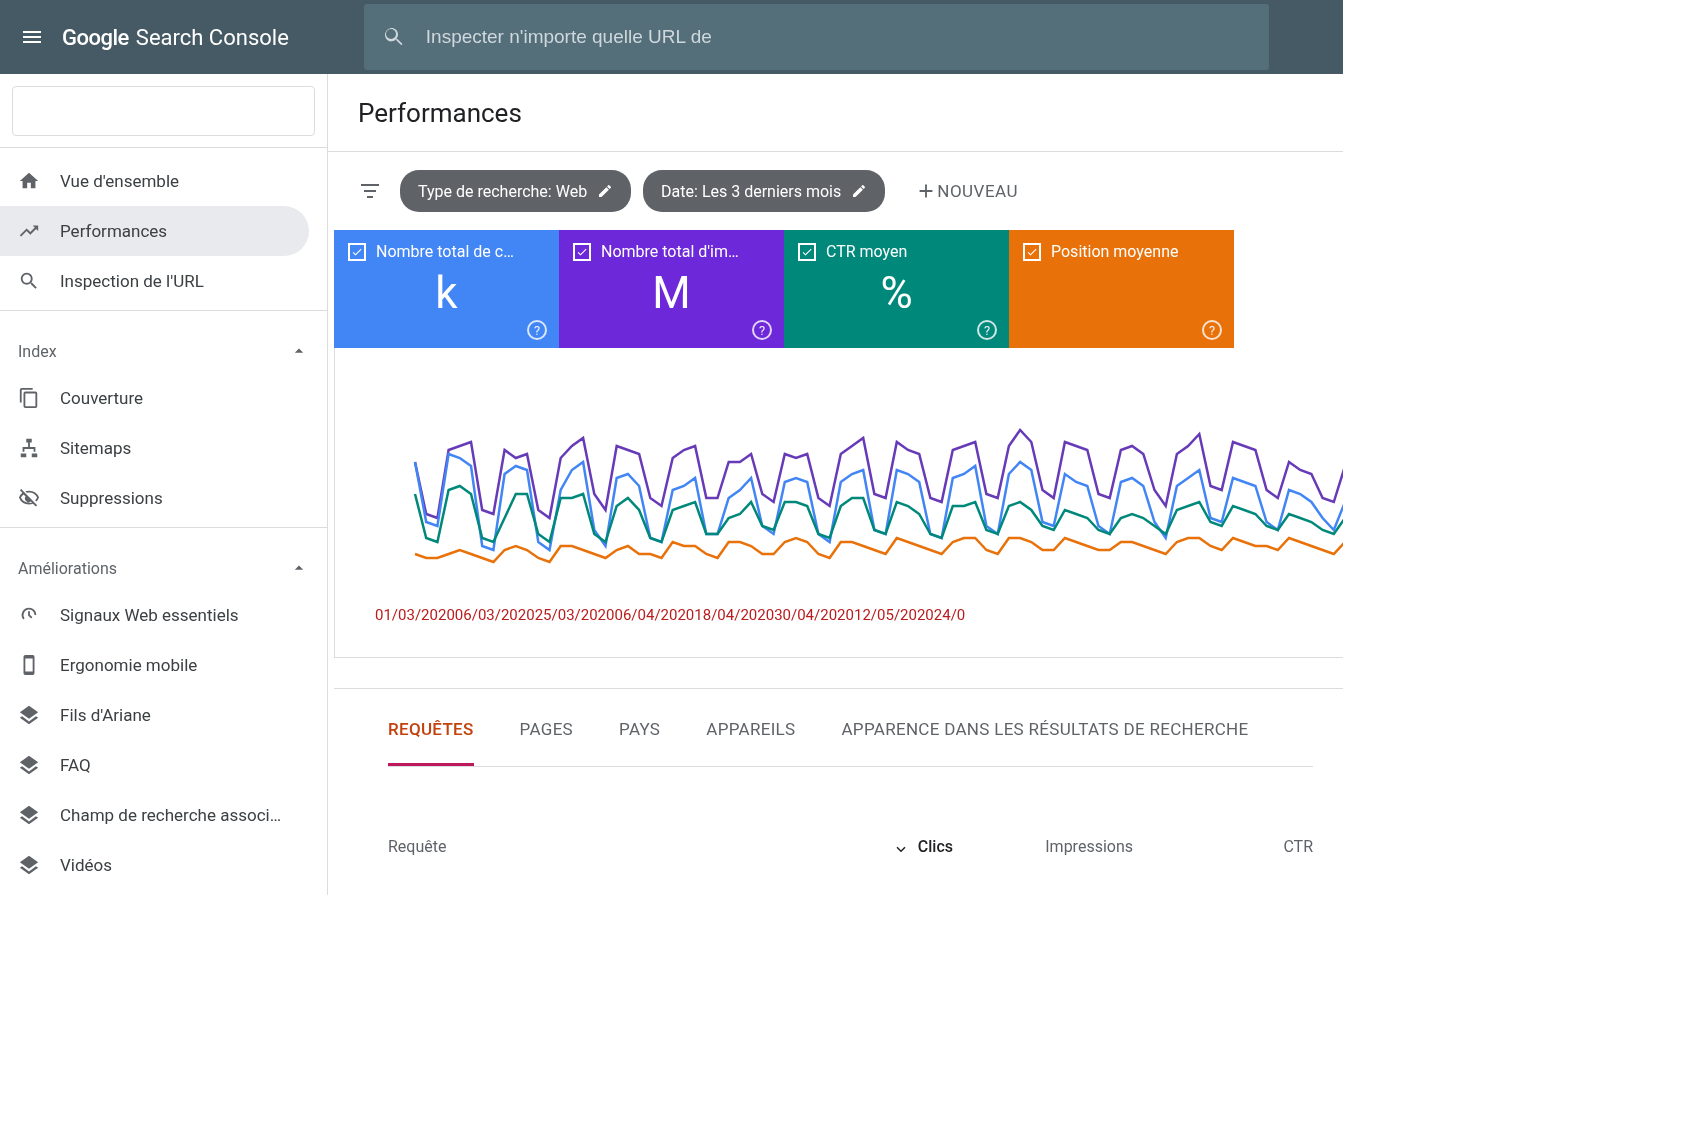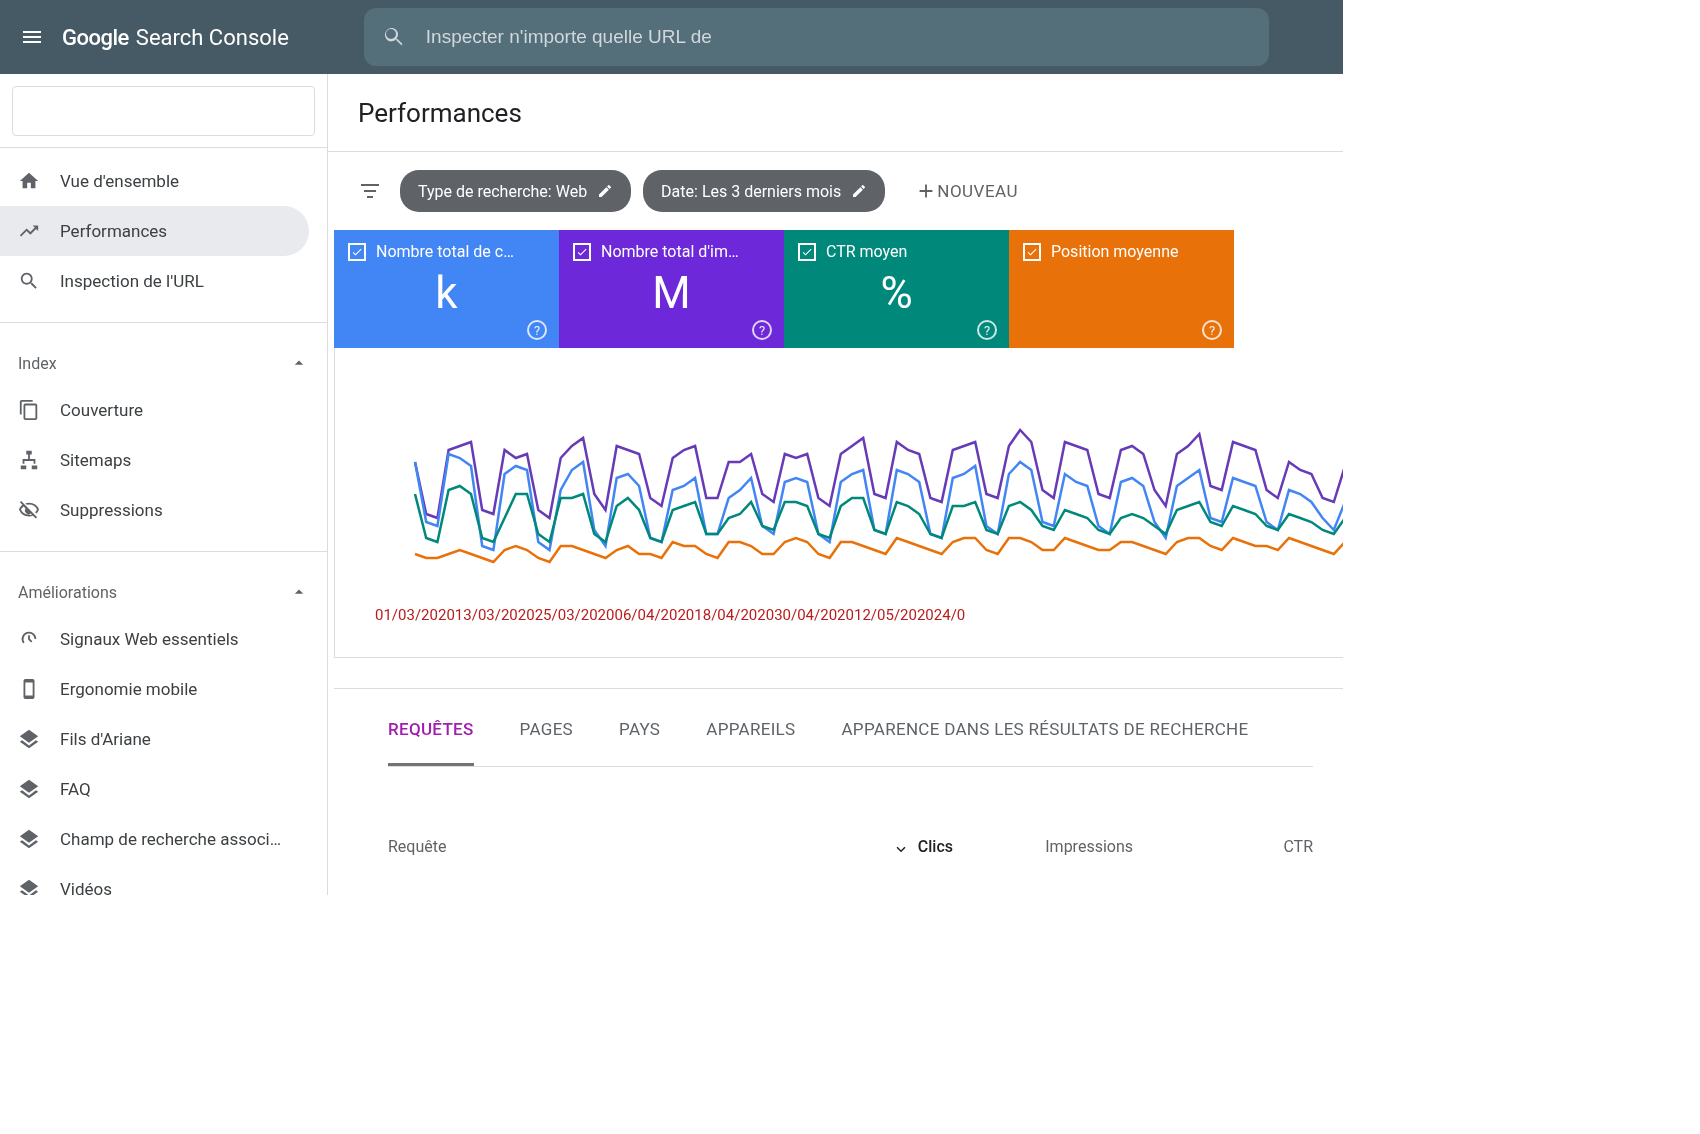--- a/index.html
+++ b/index.html
@@ -33,22 +33,22 @@
   align-items: center;
 }
 .logo .g { font-weight: 500; margin-right: 7px; font-size: 22px; letter-spacing: -0.5px;}
 .search-wrap {
   flex: 1;
   margin-left: 75px;
   margin-right: 25px;
 }
 .search-box {
   background: #546e7a;
-  height: 58px;
-  border-radius: 12px;
+  height: 66px;
+  border-radius: 3px;
   display: flex;
   align-items: center;
   padding: 0 18px;
   max-width: 905px;
 }
 .search-box svg { fill: #cfd8dc; }
 .search-input {
   background: transparent;
   border: none;
   outline: none;
@@ -74,21 +74,21 @@
 .property-selector {
   height: 74px;
   padding: 12px;
   border-bottom: 1px solid #dadce0;
 }
 .property-box {
   height: 50px;
   border: 1px solid #dadce0;
   border-radius: 4px;
 }
-.nav-group { padding-top: 8px; border-bottom: 1px solid #dadce0; padding-bottom: 16px;}
+.nav-group { padding-top: 8px; border-bottom: 1px solid #dadce0; padding-bottom: 4px;}
 .nav-item {
   height: 50px;
   display: flex;
   align-items: center;
   padding: 0 14px 0 18px;
   cursor: pointer;
   border-radius: 0 25px 25px 0;
   margin-right: 18px;
 }
 .nav-item svg { fill: #5f6368; width: 22px; height: 22px;}
@@ -222,23 +222,23 @@
 }
 .tab {
   padding: 0 0 24px 0;
   font-size: 17px;
   color: #5f6368;
   letter-spacing: 0.3px;
   cursor: pointer;
   white-space: nowrap;
 }
 .tab.active {
-  color: #a21caf;
+  color: #c2410c;
   font-weight: 500;
-  border-bottom: 3px solid #737373;
+  border-bottom: 3px solid #be185d;
 }
 .table-head-row {
   display: flex;
   margin-top: 70px;
   font-size: 16px;
   color: #5f6368;
 }
 .th-query { flex: 1; }
 .th { width: 180px; text-align: right; display:flex; align-items:center; justify-content:flex-end; gap:8px;}
 .th.clics { color: #202124; font-weight: 500;}
@@ -449,21 +449,21 @@
 
     <div class="chart-area">
       <svg id="chart-svg" class="chart-svg" width="1010" height="220">
           <path d="M80.0 94.0 L91.2 146.0 L102.4 150.0 L113.6 82.0 L124.8 78.0 L136.0 74.0 L147.2 142.0 L158.4 146.0 L169.6 82.0 L180.8 90.0 L192.0 86.0 L203.3 142.0 L214.5 150.0 L225.7 90.0 L236.9 78.0 L248.1 70.0 L259.3 126.0 L270.5 142.0 L281.7 78.0 L292.9 82.0 L304.1 86.0 L315.3 130.0 L326.5 138.0 L337.7 90.0 L348.9 82.0 L360.1 78.0 L371.3 130.0 L382.5 130.0 L393.7 94.0 L404.9 94.0 L416.1 86.0 L427.3 126.0 L438.6 134.0 L449.8 86.0 L461.0 90.0 L472.2 86.0 L483.4 130.0 L494.6 138.0 L505.8 86.0 L517.0 78.0 L528.2 70.0 L539.4 126.0 L550.6 130.0 L561.8 74.0 L573.0 82.0 L584.2 86.0 L595.4 130.0 L606.6 134.0 L617.8 82.0 L629.0 78.0 L640.2 74.0 L651.4 126.0 L662.7 130.0 L673.9 78.0 L685.1 62.0 L696.3 74.0 L707.5 122.0 L718.7 130.0 L729.9 74.0 L741.1 78.0 L752.3 82.0 L763.5 126.0 L774.7 130.0 L785.9 82.0 L797.1 78.0 L808.3 86.0 L819.5 122.0 L830.7 138.0 L841.9 86.0 L853.1 78.0 L864.3 66.0 L875.5 118.0 L886.7 122.0 L898.0 74.0 L909.2 78.0 L920.4 82.0 L931.6 122.0 L942.8 130.0 L954.0 94.0 L965.2 102.0 L976.4 106.0 L987.6 130.0 L998.8 134.0 L1010.0 98.0 " fill="none" stroke="#673ab7" stroke-width="2.5"></path>
           <path d="M80.0 94.0 L91.2 154.0 L102.4 158.0 L113.6 86.0 L124.8 90.0 L136.0 98.0 L147.2 178.0 L158.4 182.0 L169.6 106.0 L180.8 98.0 L192.0 102.0 L203.3 174.0 L214.5 182.0 L225.7 122.0 L236.9 102.0 L248.1 94.0 L259.3 162.0 L270.5 178.0 L281.7 110.0 L292.9 106.0 L304.1 118.0 L315.3 170.0 L326.5 174.0 L337.7 122.0 L348.9 118.0 L360.1 110.0 L371.3 166.0 L382.5 166.0 L393.7 130.0 L404.9 122.0 L416.1 110.0 L427.3 158.0 L438.6 166.0 L449.8 114.0 L461.0 110.0 L472.2 114.0 L483.4 166.0 L494.6 174.0 L505.8 114.0 L517.0 106.0 L528.2 102.0 L539.4 162.0 L550.6 166.0 L561.8 102.0 L573.0 106.0 L584.2 114.0 L595.4 166.0 L606.6 170.0 L617.8 110.0 L629.0 106.0 L640.2 98.0 L651.4 158.0 L662.7 166.0 L673.9 106.0 L685.1 94.0 L696.3 102.0 L707.5 154.0 L718.7 158.0 L729.9 106.0 L741.1 114.0 L752.3 118.0 L763.5 158.0 L774.7 166.0 L785.9 114.0 L797.1 110.0 L808.3 118.0 L819.5 154.0 L830.7 170.0 L841.9 118.0 L853.1 110.0 L864.3 102.0 L875.5 150.0 L886.7 154.0 L898.0 110.0 L909.2 114.0 L920.4 118.0 L931.6 154.0 L942.8 162.0 L954.0 122.0 L965.2 126.0 L976.4 134.0 L987.6 150.0 L998.8 162.0 L1010.0 134.0 " fill="none" stroke="#4285f4" stroke-width="2.5"></path>
           <path d="M80.0 126.0 L91.2 170.0 L102.4 174.0 L113.6 122.0 L124.8 118.0 L136.0 126.0 L147.2 170.0 L158.4 174.0 L169.6 150.0 L180.8 126.0 L192.0 126.0 L203.3 166.0 L214.5 174.0 L225.7 130.0 L236.9 130.0 L248.1 126.0 L259.3 166.0 L270.5 174.0 L281.7 138.0 L292.9 130.0 L304.1 142.0 L315.3 170.0 L326.5 174.0 L337.7 142.0 L348.9 138.0 L360.1 134.0 L371.3 166.0 L382.5 166.0 L393.7 150.0 L404.9 146.0 L416.1 134.0 L427.3 158.0 L438.6 162.0 L449.8 134.0 L461.0 134.0 L472.2 138.0 L483.4 166.0 L494.6 170.0 L505.8 138.0 L517.0 130.0 L528.2 130.0 L539.4 162.0 L550.6 166.0 L561.8 134.0 L573.0 138.0 L584.2 146.0 L595.4 166.0 L606.6 170.0 L617.8 138.0 L629.0 138.0 L640.2 134.0 L651.4 162.0 L662.7 166.0 L673.9 138.0 L685.1 134.0 L696.3 142.0 L707.5 158.0 L718.7 162.0 L729.9 142.0 L741.1 146.0 L752.3 150.0 L763.5 162.0 L774.7 166.0 L785.9 150.0 L797.1 146.0 L808.3 150.0 L819.5 158.0 L830.7 166.0 L841.9 142.0 L853.1 138.0 L864.3 134.0 L875.5 154.0 L886.7 158.0 L898.0 138.0 L909.2 142.0 L920.4 146.0 L931.6 158.0 L942.8 162.0 L954.0 146.0 L965.2 150.0 L976.4 154.0 L987.6 162.0 L998.8 166.0 L1010.0 150.0 " fill="none" stroke="#00897b" stroke-width="2.5"></path>
           <path d="M80.0 186.0 L91.2 190.0 L102.4 190.0 L113.6 186.0 L124.8 182.0 L136.0 186.0 L147.2 190.0 L158.4 194.0 L169.6 182.0 L180.8 178.0 L192.0 182.0 L203.3 190.0 L214.5 194.0 L225.7 178.0 L236.9 178.0 L248.1 182.0 L259.3 186.0 L270.5 190.0 L281.7 182.0 L292.9 178.0 L304.1 186.0 L315.3 186.0 L326.5 190.0 L337.7 174.0 L348.9 178.0 L360.1 178.0 L371.3 186.0 L382.5 190.0 L393.7 174.0 L404.9 174.0 L416.1 178.0 L427.3 186.0 L438.6 186.0 L449.8 174.0 L461.0 170.0 L472.2 174.0 L483.4 186.0 L494.6 190.0 L505.8 174.0 L517.0 174.0 L528.2 178.0 L539.4 182.0 L550.6 186.0 L561.8 170.0 L573.0 174.0 L584.2 178.0 L595.4 182.0 L606.6 186.0 L617.8 174.0 L629.0 170.0 L640.2 170.0 L651.4 182.0 L662.7 186.0 L673.9 170.0 L685.1 170.0 L696.3 174.0 L707.5 182.0 L718.7 182.0 L729.9 170.0 L741.1 174.0 L752.3 178.0 L763.5 182.0 L774.7 182.0 L785.9 174.0 L797.1 174.0 L808.3 178.0 L819.5 182.0 L830.7 186.0 L841.9 174.0 L853.1 170.0 L864.3 170.0 L875.5 178.0 L886.7 182.0 L898.0 170.0 L909.2 174.0 L920.4 178.0 L931.6 178.0 L942.8 182.0 L954.0 170.0 L965.2 174.0 L976.4 178.0 L987.6 182.0 L998.8 186.0 L1010.0 174.0 " fill="none" stroke="#e8710a" stroke-width="2.5"></path>
         </svg>
       <div class="x-ticks" id="x-ticks">
           <span>01/03/2020</span>
-          <span>13/03/2020</span>
+          <span>06/03/2020</span>
           <span>25/03/2020</span>
           <span>06/04/2020</span>
           <span>18/04/2020</span>
           <span>30/04/2020</span>
           <span>12/05/2020</span>
           <span>24/0</span>
         </div>
     </div>
 
     <div class="tabs-card">

